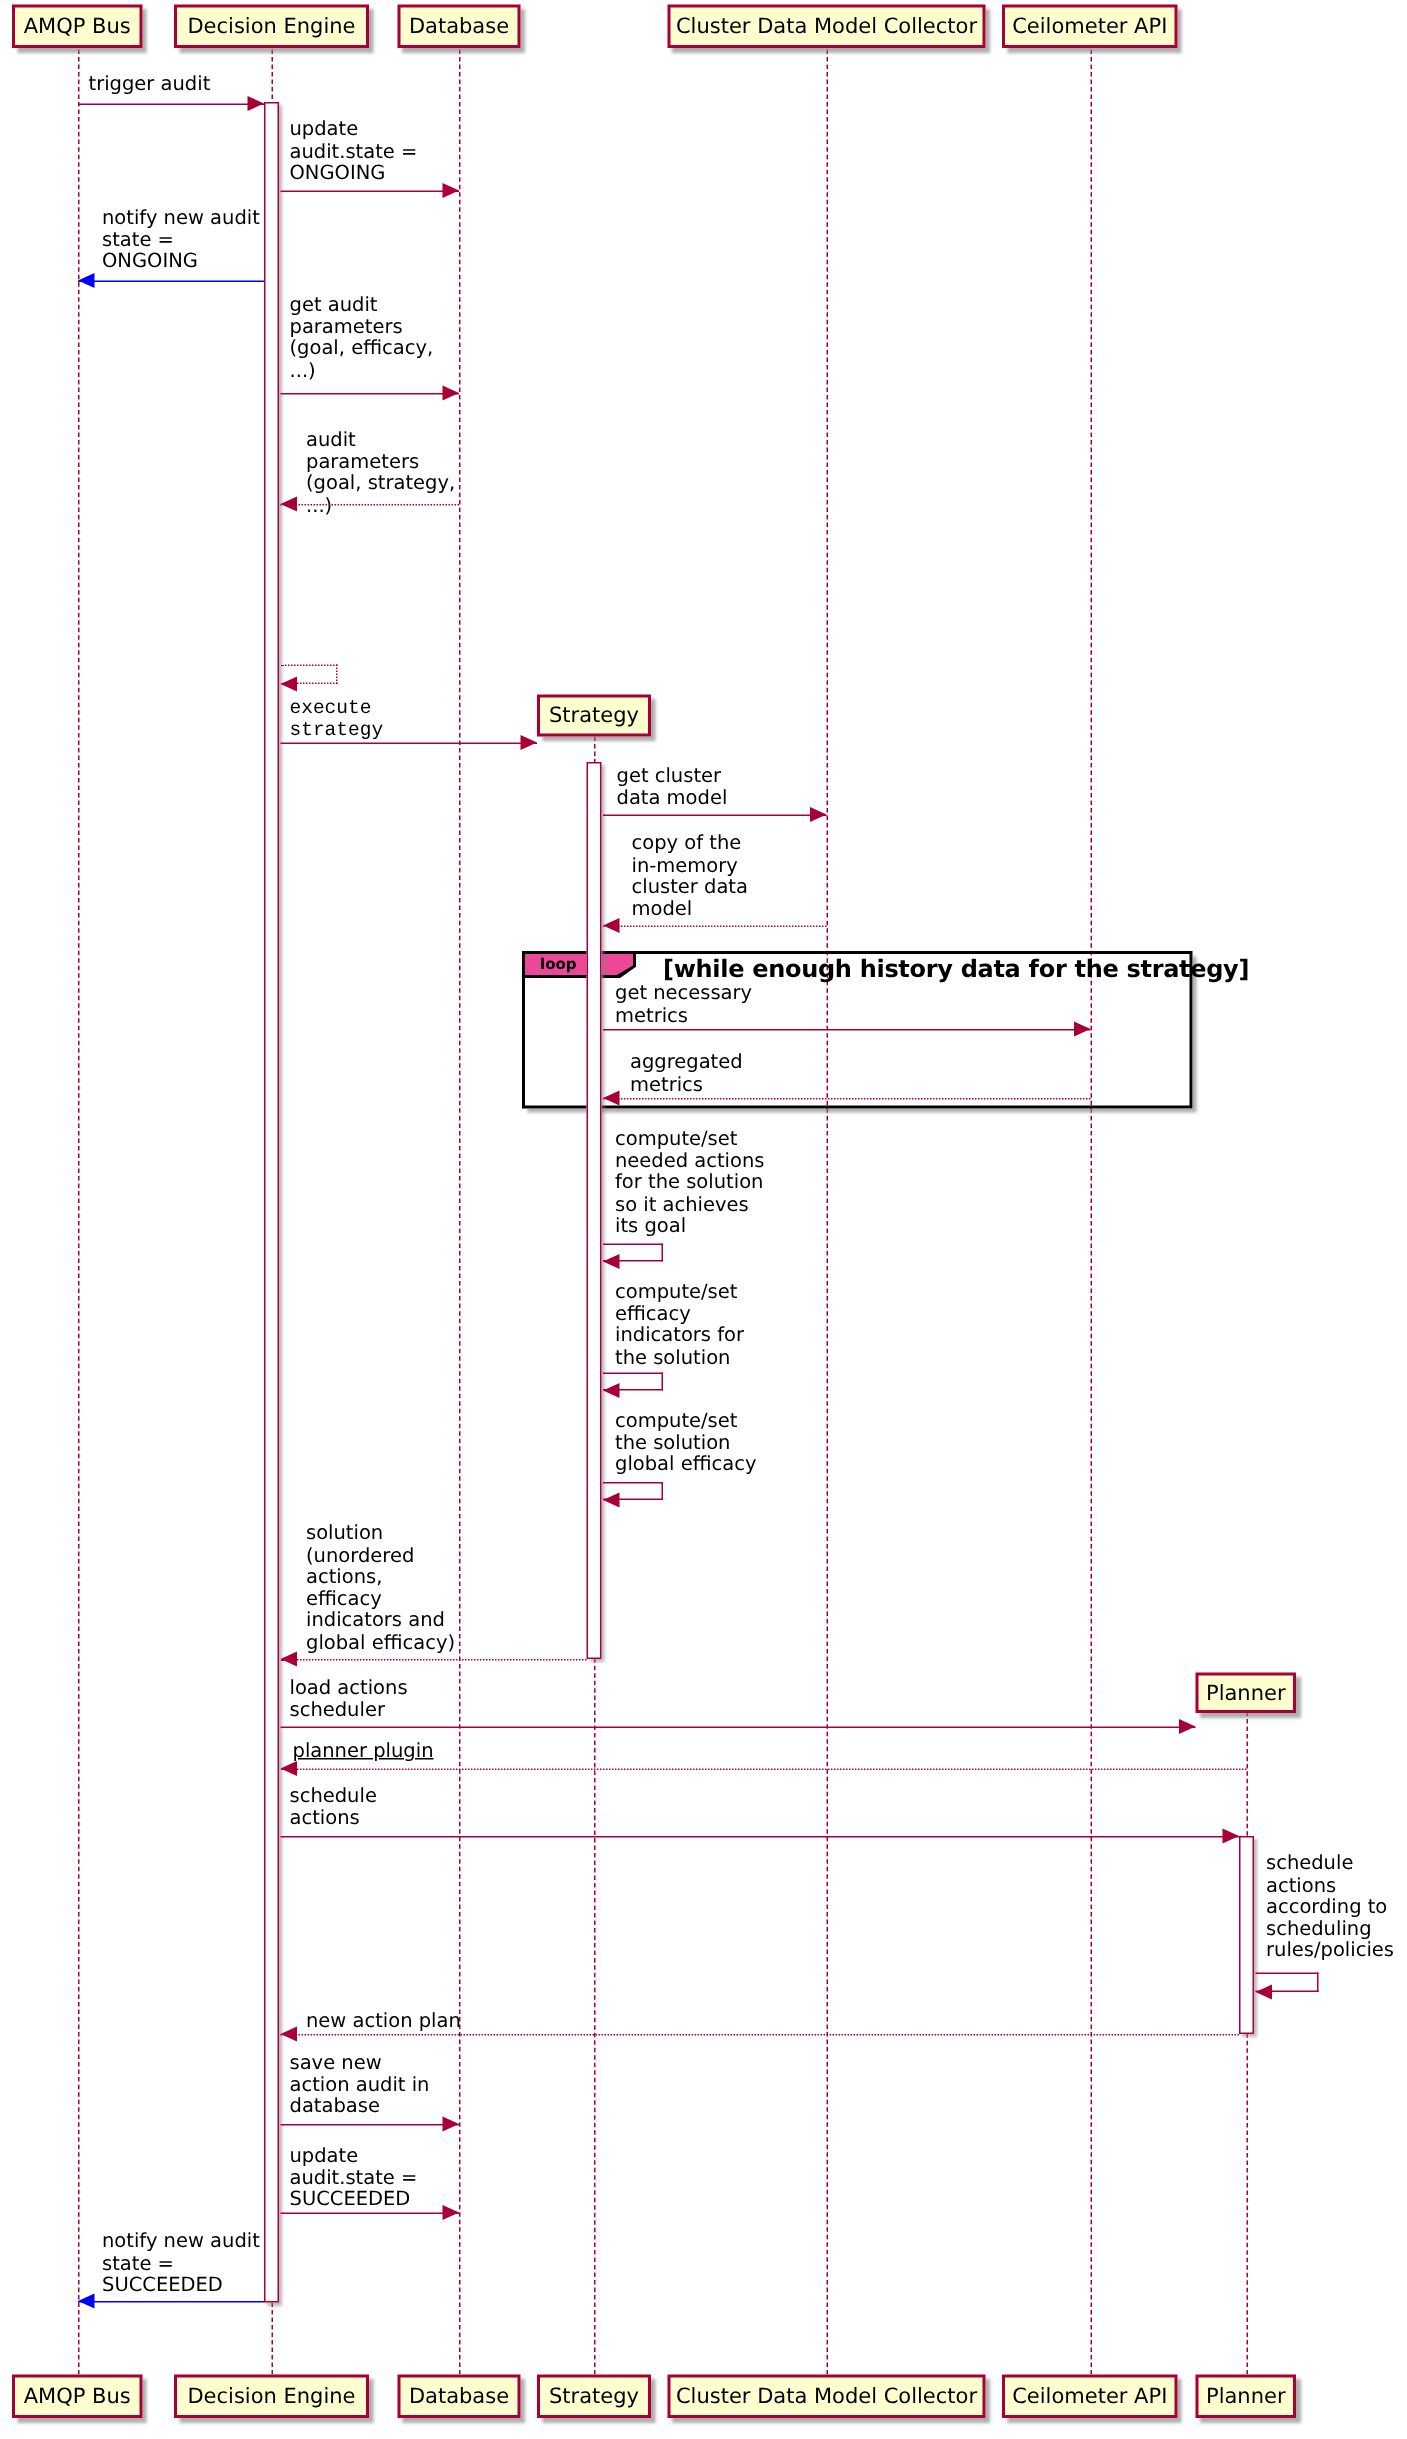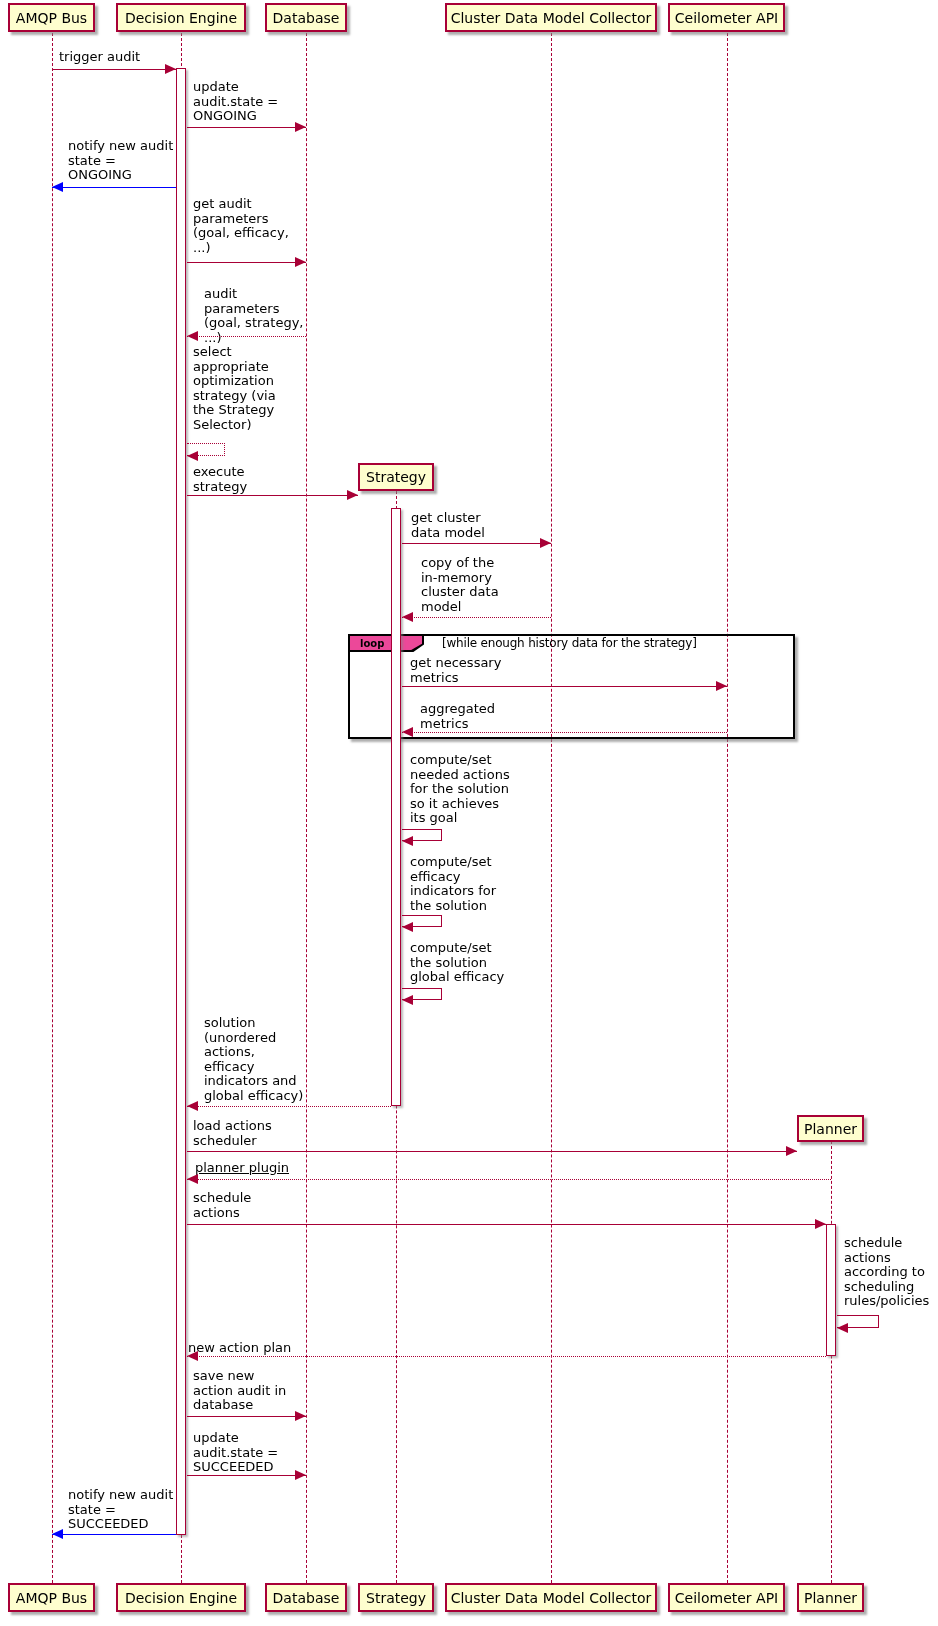--- a/index.html
+++ b/index.html
@@ -42,21 +42,21 @@
   .looplabel {
     position:absolute; background:#000;
     clip-path:polygon(0 0,100% 0,100% 58%,86% 100%,0 100%);
   }
   .looplabel .inner {
     position:absolute; left:2px; top:2px; right:2px; bottom:2px;
     background:#ec4899; clip-path:polygon(0 0,100% 0,100% 55%,85% 100%,0 100%);
     display:flex; align-items:center; font-weight:bold; font-size:10px;
     padding-left:10px;
   }
-  .loopcond { position:absolute; font-weight:normal; font-size:12px; letter-spacing:-0.2px; }
+  .loopcond { position:absolute; font-weight:bold; font-size:16px; letter-spacing:-0.2px; }
   .hex { position:absolute; background:#A80036;
     clip-path:polygon(0% 50%,16% 0%,84% 0%,100% 50%,84% 100%,16% 100%);
     filter:drop-shadow(2px 2px 1px rgba(130,130,130,0.6));margin-top:36px; }
   .hex .inner {
     position:absolute; left:2px; top:2px; right:2px; bottom:2px;
     background:#FBFB77; clip-path:polygon(0% 50%,16% 0%,84% 0%,100% 50%,84% 100%,16% 100%);
     display:flex; align-items:center; justify-content:center; font-size:13px;
   }
 </style>
 </head>
@@ -105,30 +105,24 @@
   <div class="mline" style="left:187px;top:262px;width:119px;"></div>
   <div class="ah ah-r" style="left:295px;top:257px;"></div>
 
   <div class="mtext" style="left:204px;top:271px;margin-top:16px;">audit
 parameters
 (goal, strategy,
 ...)</div>
   <div class="mline dotted" style="left:187px;top:336px;width:119px;"></div>
   <div class="ah ah-l" style="left:187px;top:331px;"></div>
 
-  <div class="mtext" style="left:193px;top:345px;">select
-appropriate
-optimization
-strategy (via
-the Strategy
-Selector)</div>
   <div class="selfloop dotted" style="left:187px;top:443px;width:38px;height:13px;"></div>
   <div class="ah ah-l" style="left:187px;top:451px;"></div>
 
-  <div class="mtext" style="left:193px;top:465px;">execute
+  <div class="mtext" style="left:193px;top:465px;font-family:Liberation Mono, monospace;">execute
 strategy</div>
   <div class="mline" style="left:187px;top:495px;width:171px;"></div>
   <div class="ah ah-r" style="left:347px;top:490px;"></div>
 
   <div class="mtext" style="left:411px;top:511px;">get cluster
 data model</div>
   <div class="mline" style="left:402px;top:543px;width:149px;"></div>
   <div class="ah ah-r" style="left:540px;top:538px;"></div>
 
   <div class="mtext" style="left:421px;top:556px;">copy of the
@@ -193,21 +187,21 @@
   <div class="ah ah-r" style="left:815px;top:1219px;"></div>
 
   <div class="mtext" style="left:844px;top:1236px;">schedule
 actions
 according to
 scheduling
 rules/policies</div>
   <div class="selfloop" style="left:837px;top:1315px;width:42px;height:13px;"></div>
   <div class="ah ah-l" style="left:837px;top:1323px;"></div>
 
-  <div class="mtext" style="left:188px;top:1341px;">new action plan</div>
+  <div class="mtext" style="left:204px;top:1341px;">new action plan</div>
   <div class="mline dotted" style="left:187px;top:1356px;width:639px;"></div>
   <div class="ah ah-l" style="left:187px;top:1351px;"></div>
 
   <div class="mtext" style="left:193px;top:1369px;">save new
 action audit in
 database</div>
   <div class="mline" style="left:187px;top:1416px;width:119px;"></div>
   <div class="ah ah-r" style="left:295px;top:1411px;"></div>
 
   <div class="mtext" style="left:193px;top:1431px;">update

